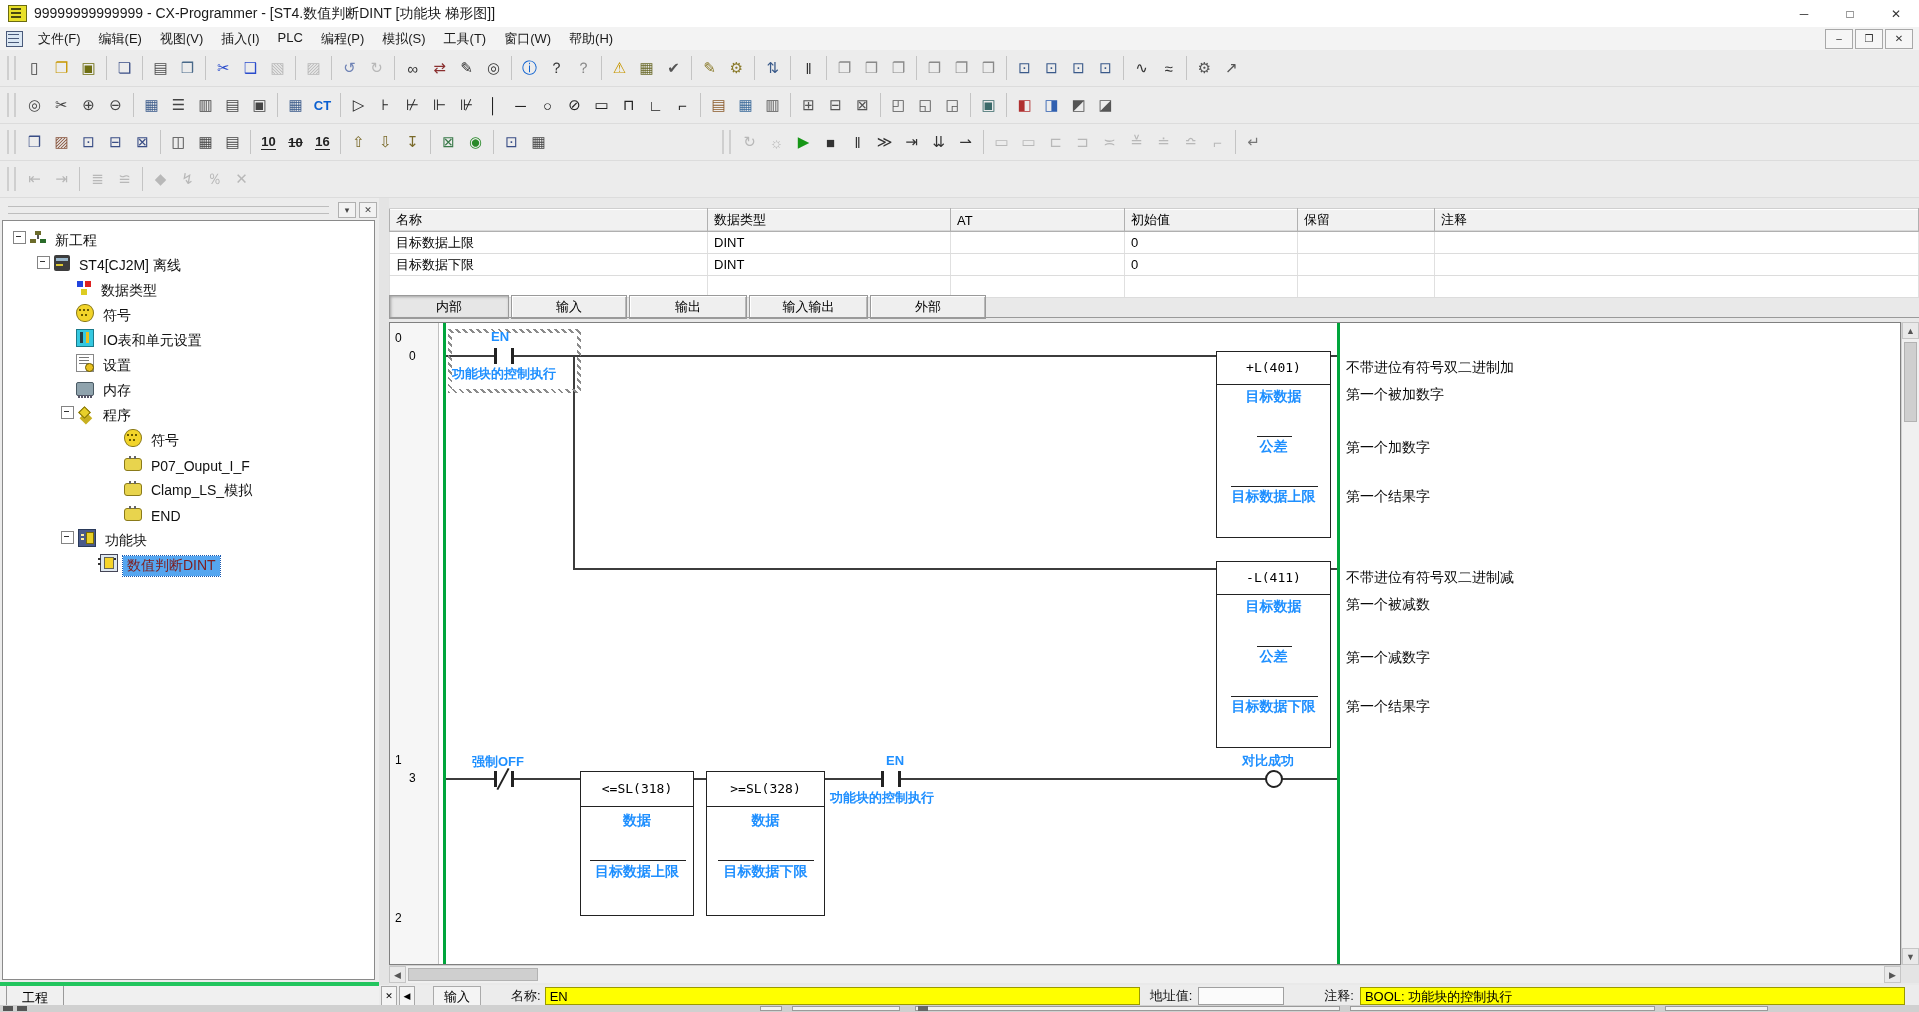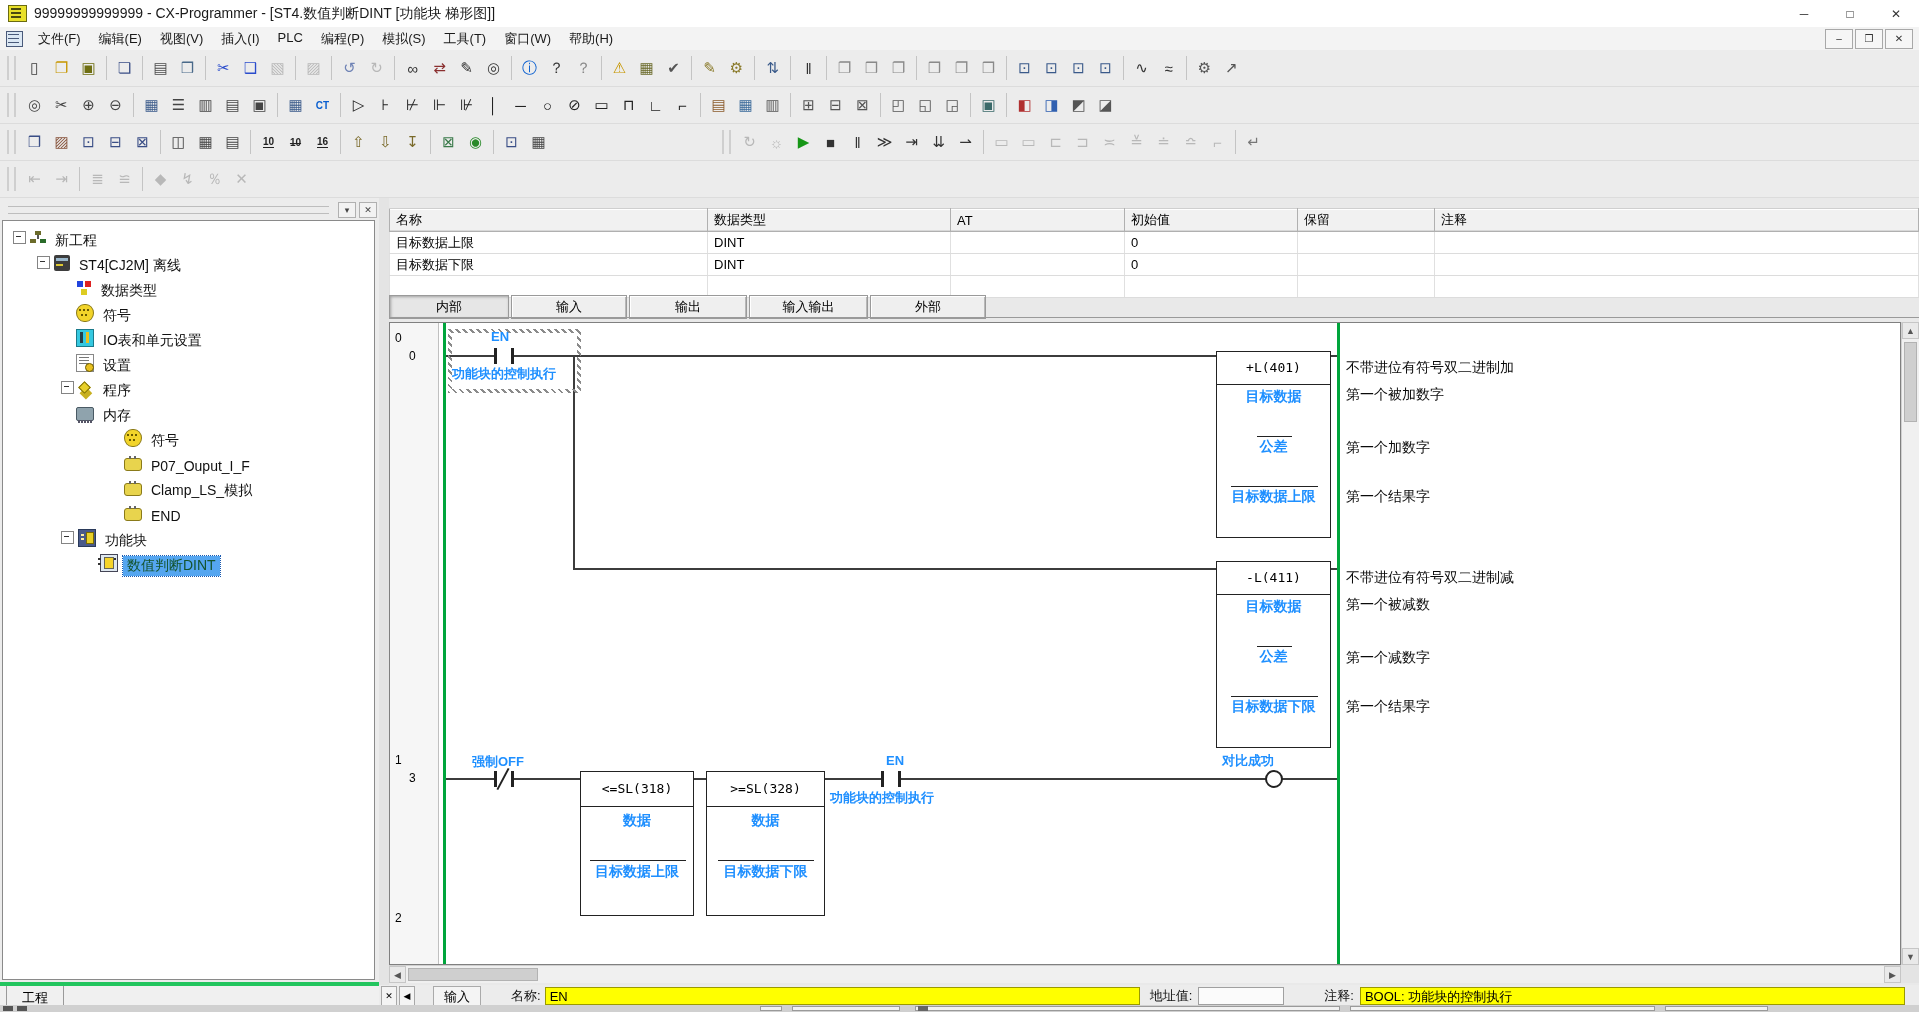--- a/index.html
+++ b/index.html
@@ -23,37 +23,37 @@
   .mdi-btns{margin-left:auto;display:flex;gap:2px;margin-right:6px;}
   .mdi-btn{width:26px;height:18px;border:1px solid #a8a8a8;background:#f6f6f6;font-size:10px;
            display:flex;align-items:center;justify-content:center;color:#333;}
   
   .tbrow{position:absolute;left:0;width:1919px;height:37px;background:#ececec;display:flex;align-items:center;
          border-bottom:1px solid #dcdcdc;padding-left:4px;box-sizing:border-box;}
   .grip{width:5px;height:24px;margin:0 5px 0 3px;border-left:2px solid #cfcfcf;border-right:2px solid #cfcfcf;flex:none;}
   .tdiv{width:1px;height:24px;background:#c4c4c4;margin:0 4px;flex:none;}
   .tbtn{width:25px;height:24px;display:flex;align-items:center;justify-content:center;
         font-size:15px;flex:none;border:1px solid transparent;border-radius:2px;}
-  .tbtn.txt{font-size:10px;font-weight:bold;}
+  .tbtn.txt{font-size:13px;font-weight:bold;}
   .tbtn.ul span{border-bottom:1px solid currentColor;}
   .tbtn.st span{text-decoration:line-through;}
   
   .leftpanel{position:absolute;left:0;top:198px;width:379px;height:814px;background:#ececec;}
   .dockhdr{position:absolute;left:2px;top:4px;width:375px;height:16px;display:flex;align-items:center;}
   .dockgrip{flex:1;height:6px;margin:0 6px;border-top:1px solid #bdbdbd;border-bottom:1px solid #bdbdbd;}
   .dockbtn{width:16px;height:14px;border:1px solid #b0b0b0;background:#f2f2f2;font-size:9px;
            display:flex;align-items:center;justify-content:center;color:#444;margin-left:3px;}
   .treebox{position:absolute;left:2px;top:22px;width:373px;height:760px;background:#fff;
            border:1px solid #8a8a8a;overflow:hidden;padding-top:4px;box-sizing:border-box;}
   .trow{display:flex;align-items:center;height:25px;font-size:14px;color:#111;white-space:nowrap;}
   .texp{width:11px;height:11px;border:1px solid #848484;background:#fff;position:relative;flex:none;margin-right:4px;}
   .texp::before{content:"";position:absolute;left:2px;top:4px;width:5px;height:1px;background:#333;}
   .tspace{width:15px;flex:none;}
   .tlabel{padding:1px 4px;margin-top:6px;}
-  .trow.sel .tlabel{background:#55a6f0;color:#14532d;outline:1px dotted #1a5ab0;}
+  .trow.sel .tlabel{background:#55a6f0;color:#7f1d1d;outline:1px dotted #1a5ab0;}
   
   .tic{width:16px;height:16px;position:relative;flex:none;margin-right:5px;}
   .tic::before,.tic::after{content:"";position:absolute;}
   .ic-project::before{left:5px;top:1px;width:6px;height:4px;background:#6b6b2a;box-shadow:-5px 8px 0 #6b6b2a,5px 8px 0 #2a6b2a;}
   .ic-project::after{left:7px;top:5px;width:2px;height:4px;background:#555;}
   .ic-plc{background:#3d3d3d;border-radius:2px;}
   .ic-plc::before{left:2px;top:3px;width:12px;height:3px;background:#9ab8cc;}
   .ic-plc::after{left:2px;top:9px;width:7px;height:2px;background:#ddc832;}
   .ic-datatypes::before{left:1px;top:1px;width:6px;height:6px;background:#2244dd;box-shadow:8px 0 0 #dd2222,4px 8px 0 #ddcc22;}
   .ic-symbols{background:#f2d42a;border:1px solid #8a7a1a;border-radius:50% / 55%;}
@@ -621,28 +621,28 @@
             <span class="tspace"></span>
             <span class="tic ic-io-table"></span>
             <span class="tlabel">IO表和单元设置</span>
           </div>
           <div class="trow" style="padding-left: 58px;">
             <span class="tspace"></span>
             <span class="tic ic-settings"></span>
             <span class="tlabel">设置</span>
           </div>
           <div class="trow" style="padding-left: 58px;">
+            <span class="tspace"></span>
+            <span class="tic ic-memory"></span>
+            <span class="tlabel">内存</span>
+          </div>
+          <div class="trow" style="padding-left: 58px;">
             <span class="texp"></span>
             <span class="tic ic-programs"></span>
             <span class="tlabel">程序</span>
-          </div>
-          <div class="trow" style="padding-left: 58px;">
-            <span class="tspace"></span>
-            <span class="tic ic-memory"></span>
-            <span class="tlabel">内存</span>
           </div>
           <div class="trow" style="padding-left: 106px;">
             <span class="tspace"></span>
             <span class="tic ic-symbols"></span>
             <span class="tlabel">符号</span>
           </div>
           <div class="trow" style="padding-left: 106px;">
             <span class="tspace"></span>
             <span class="tic ic-section"></span>
             <span class="tlabel">P07_Ouput_I_F</span>
@@ -799,21 +799,21 @@
         <div class="fop" style="top:91px;">目标数据下限</div>
       </div>
 
       <span class="llabel" style="left:496px;top:430px;">EN</span>
       <div class="contact" style="left:491px;top:448px;">
         <i class="cbar" style="left:0;"></i>
           <i class="cbar" style="left:17px;"></i>
       </div>
       <span class="llabel" style="left:440px;top:466px;">功能块的控制执行</span>
 
-      <span class="llabel" style="left:832px;top:429px;">对比成功</span>
+      <span class="llabel" style="left:852px;top:429px;">对比成功</span>
       <div class="coil" style="left:875px;top:447px;"></div>
 
       <span class="lcomment" style="top:36px;">不带进位有符号双二进制加</span>
       <span class="lcomment" style="top:63px;">第一个被加数字</span>
       <span class="lcomment" style="top:116px;">第一个加数字</span>
       <span class="lcomment" style="top:165px;">第一个结果字</span>
       <span class="lcomment" style="top:246px;">不带进位有符号双二进制减</span>
       <span class="lcomment" style="top:273px;">第一个被减数</span>
       <span class="lcomment" style="top:326px;">第一个减数字</span>
       <span class="lcomment" style="top:375px;">第一个结果字</span>

